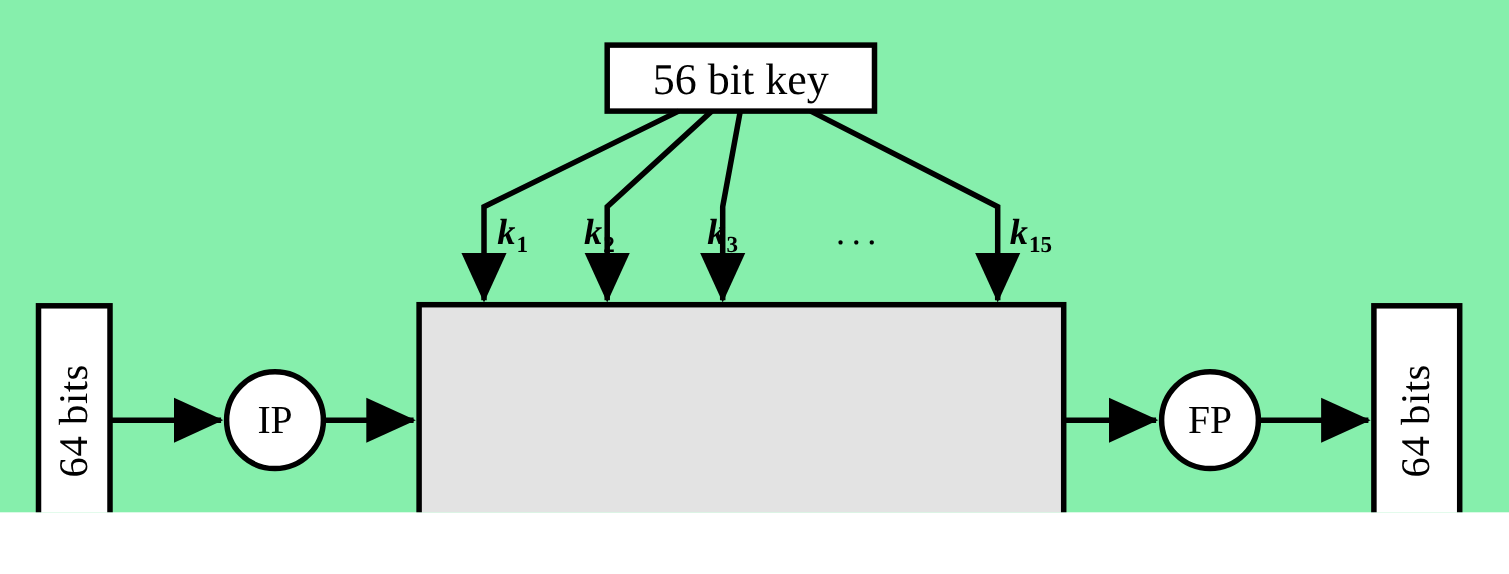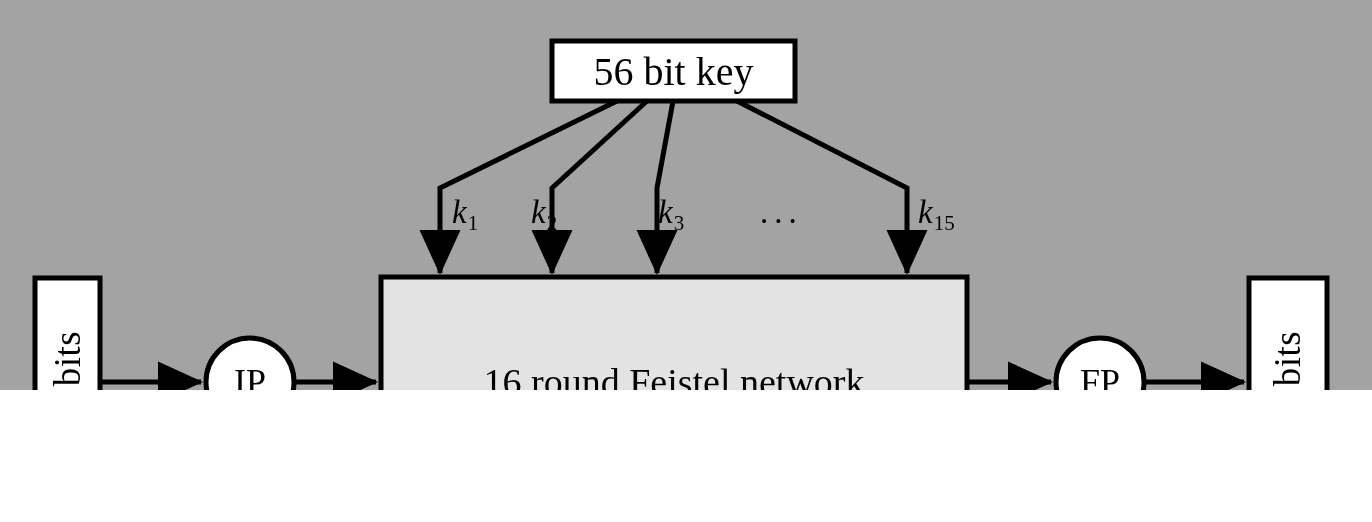--- a/index.html
+++ b/index.html
@@ -6,22 +6,22 @@
     margin: 0;
     padding: 0;
     background: #ffffff;
   }
   body {
     font-family: "Liberation Serif", "DejaVu Serif", serif;
   }
   #diagram-root {
     position: relative;
     width: 1372px;
-    height: 390px;
-    background: #a3a3a3;
+    height: 466px;
+    background: #86efac;
     overflow: hidden;
   }
   #diagram-svg {
     position: absolute;
     left: 0;
     top: 0;
     width: 1372px;
     height: 522px;
   }
   .box-label {
@@ -49,20 +49,21 @@
   }
   .circle-text {
     font-size: 36px;
   }
   .kname {
     position: absolute;
     color: #000000;
     font-style: italic;
     font-size: 33px;
     white-space: nowrap;
+    font-weight: bold;
   }
   .kname sub {
     font-style: normal;
     font-size: 21px;
     vertical-align: baseline;
     position: relative;
     top: 7px;
     left: 1px;
   }
   .ellipsis-label {
@@ -105,23 +106,20 @@
     <polyline points="617,101 440,188 440,273" fill="none" stroke="#000000" stroke-width="5" marker-end="url(#arrowhead)"></polyline>
     <polyline points="647,101 552,188 552,273" fill="none" stroke="#000000" stroke-width="5" marker-end="url(#arrowhead)"></polyline>
     <polyline points="673,101 657,188 657,273" fill="none" stroke="#000000" stroke-width="5" marker-end="url(#arrowhead)"></polyline>
     <polyline points="737,101 907,188 907,273" fill="none" stroke="#000000" stroke-width="5" marker-end="url(#arrowhead)"></polyline>
   </svg>
 
   <div class="box-label key-text" style="left:552px; top:41px; width:243px; height:60px;">
     <span>56  bit key</span>
   </div>
 
-  <div class="box-label main-text" style="left:381px; top:277px; width:586px; height:210px;">
-    <span>16 round Feistel network</span>
-  </div>
 
   <div class="box-label" style="left:35px; top:278px; width:65px; height:209px;">
     <span class="vert-label node-text">64 bits</span>
   </div>
 
   <div class="box-label" style="left:1249px; top:278px; width:78px; height:209px;">
     <span class="vert-label node-text">64 bits</span>
   </div>
 
   <div class="box-label circle-text" style="left:1056px; top:338px; width:88px; height:88px;">
@@ -133,21 +131,21 @@
   </div>
 
   <div class="kname" style="left:452px; top:194px;">
     <span>k</span><sub>1</sub>
   </div>
 
   <div class="kname" style="left:531px; top:194px;">
     <span>k</span><sub>2</sub>
   </div>
 
-  <div class="kname" style="left:658px; top:194px;">
+  <div class="kname" style="left:643px; top:194px;">
     <span>k</span><sub>3</sub>
   </div>
 
   <div class="kname" style="left:918px; top:194px;">
     <span>k</span><sub>15</sub>
   </div>
 
   <div class="ellipsis-label" style="left:760px; top:194px;">...</div>
 
 </div>

